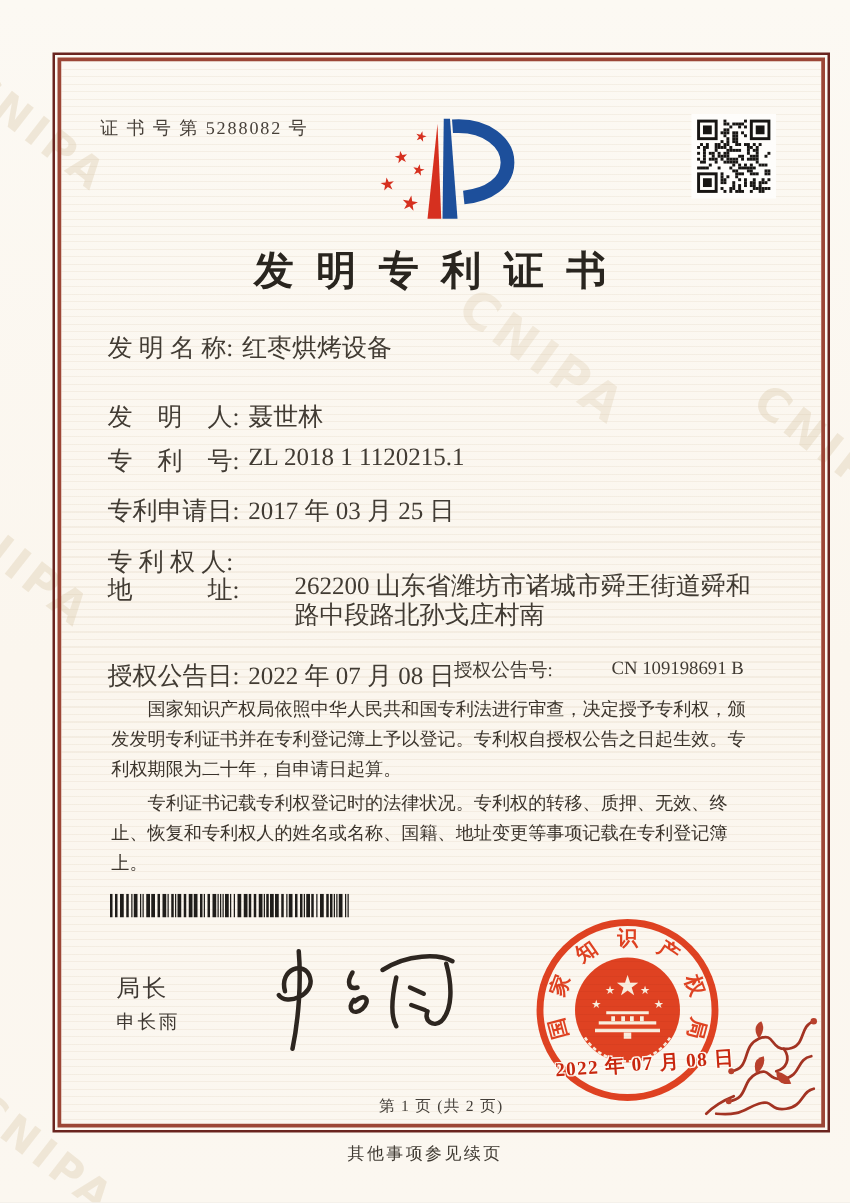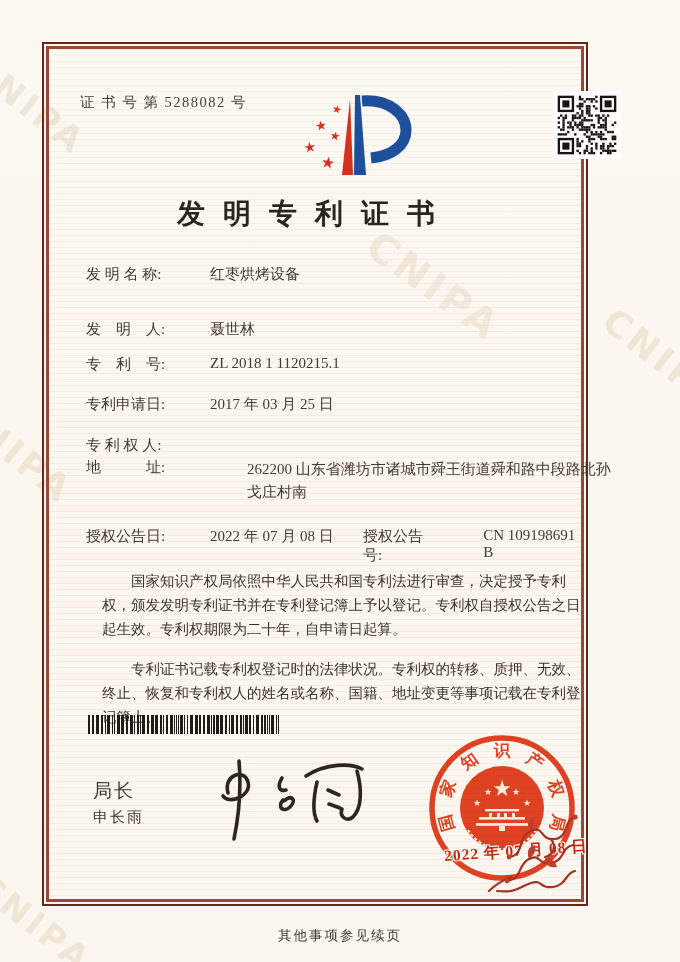--- a/index.html
+++ b/index.html
@@ -13,62 +13,62 @@
   
   .wm{
     position:absolute;
     font-family:"DejaVu Sans",sans-serif;
     font-weight:700;color:#e6d9c2;opacity:.55;
     transform-origin:left top;letter-spacing:4px;
     pointer-events:none;user-select:none;
   }
   
   .frame{
-    position:absolute;left:46px;top:46px;width:538px;height:856px;
+    position:absolute;left:46px;top:46px;width:614px;height:856px;
     border:3px solid #9c4636;outline:2px solid #6a241f;outline-offset:2px;
     box-sizing:border-box;background:transparent;
   }
   
   .frame .texture{
     position:absolute;inset:0;
     background:repeating-linear-gradient(180deg,rgba(206,186,156,.16) 0 1px,transparent 1px 6px);
     pointer-events:none;
   }
   .cert-no{
     position:absolute;left:31px;top:44px;font-size:14.5px;letter-spacing:1.5px;
     color:#474039;white-space:pre;
   }
   .logo{position:absolute;left:241px;top:44px;width:132px;height:88px;}
   .qr{position:absolute;left:504px;top:42px;width:68px;height:68px;}
   .title{
     position:absolute;left:0;top:146px;width:100%;text-align:center;
-    font-size:28px;font-weight:700;color:#29251f;letter-spacing:18px;
+    font-size:32px;font-weight:700;color:#29251f;letter-spacing:18px;
     box-sizing:border-box;
   }
-  .row{position:absolute;left:37px;display:flex;font-size:15px;color:#413b33;gap:32px;}
+  .row{position:absolute;left:37px;display:flex;font-size:20px;color:#413b33;}
   .row .lab{flex:0 0 auto;min-width:85px;white-space:pre;}
   .row .val{margin-left:7px;white-space:pre-wrap;}
   .row .val.addr{width:378px;line-height:23px;margin-left:44px;}
   .grant2{position:absolute;left:314px;display:flex;font-size:15px;color:#413b33;gap:40px;}
   .paras{position:absolute;left:37px;top:504px;width:524px;font-size:14.5px;line-height:24px;color:#3b342c;}
-  .paras p{margin:16px;text-indent:2em;}
+  .paras p{margin:3px;text-indent:2em;}
   .barcode{position:absolute;left:39px;top:666px;width:193px;height:19px;}
   .sig-title{position:absolute;left:44px;top:729px;font-size:19px;color:#3e3832;font-family:"Liberation Sans","DejaVu Sans",sans-serif;letter-spacing:2px;}
   .sig-name{position:absolute;left:44px;top:759px;font-size:15px;color:#3e3832;font-family:Liberation Sans, sans-serif;letter-spacing:2px;}
   .handwriting{position:absolute;left:149px;top:702px;width:175px;height:96px;}
   .seal{position:absolute;left:358px;top:664px;width:190px;height:190px;mix-blend-mode:multiply;opacity:.95;}
   .seal-date{
     position:absolute;left:382px;top:792px;width:170px;text-align:center;
     font-size:15.5px;font-weight:700;color:#c8270f;letter-spacing:1px;
     transform:rotate(-4deg);white-space:pre;
     text-shadow:-1px -1px 0 #fdf9f2,1px -1px 0 #fdf9f2,-1px 1px 0 #fdf9f2,1px 1px 0 #fdf9f2;
   }
   .flourish{position:absolute;right:2px;bottom:2px;width:92px;height:86px;}
   .page-info{position:absolute;left:0;top:828px;width:100%;text-align:center;font-size:12.5px;color:#45403a;letter-spacing:1px;}
-  .cont-note{position:absolute;left:0;top:914px;width:100%;text-align:center;font-size:13.5px;color:#3e3931;letter-spacing:2px;margin-top:13px;}
+  .cont-note{position:absolute;left:0;top:914px;width:100%;text-align:center;font-size:13.5px;color:#3e3931;letter-spacing:2px;}
   svg text{font-family:"DejaVu Sans",sans-serif;}
 </style>
 </head>
 <body>
 
 <div class="sheet">
 
   <div class="wm" style="left:-12px;top:48px;font-size:34px;transform:rotate(38deg);">CNIPA</div>
   <div class="wm" style="left:-30px;top:392px;font-size:36px;transform:rotate(38deg);">CNIPA</div>
   <div class="wm" style="left:385px;top:222px;font-size:40px;transform:rotate(36deg);opacity:.45;">CNIPA</div>
@@ -450,16 +450,17 @@
       <g fill="#b8402c">
         <circle cx="88" cy="6" r="2.6"></circle>
         <circle cx="22" cy="46" r="2.4"></circle>
         <circle cx="20" cy="70" r="2.4"></circle>
         <path d="M44,20 q6,-8 2,-14 q-8,4 -2,14z"></path>
         <path d="M42,48 q8,-6 6,-14 q-10,2 -6,14z"></path>
         <path d="M58,46 q10,2 12,10 q-12,2 -12,-10z"></path>
       </g>
     </svg>
 
+    <div class="page-info">第 1 页 (共 2 页)</div>
   </div>
 
   <div class="cont-note">其他事项参见续页</div>
 </div>
 
 </body></html>

